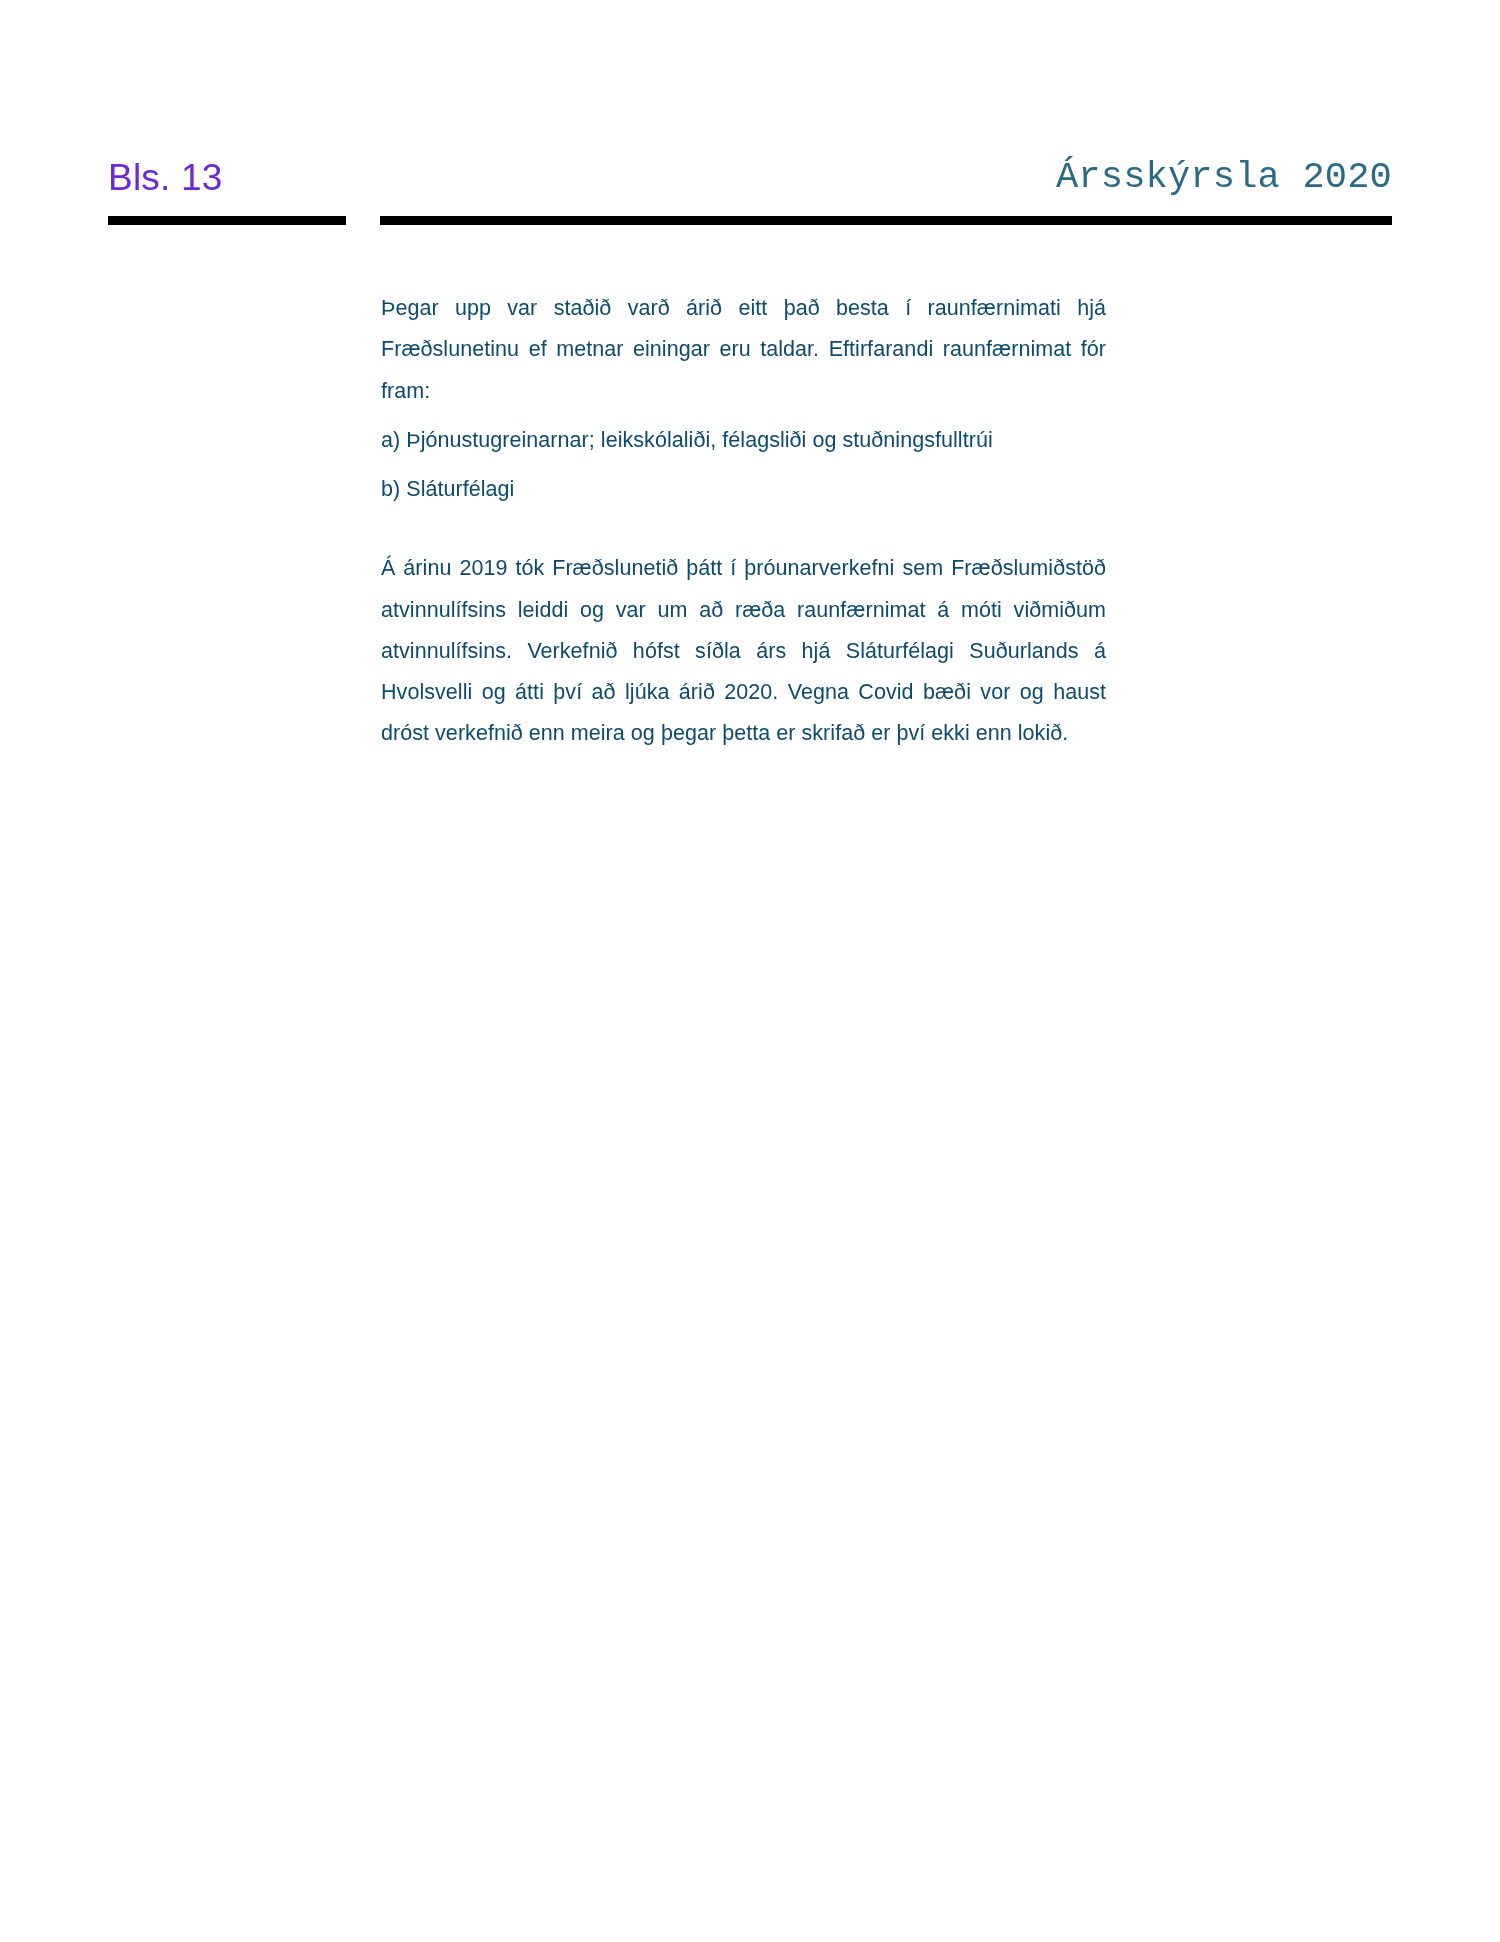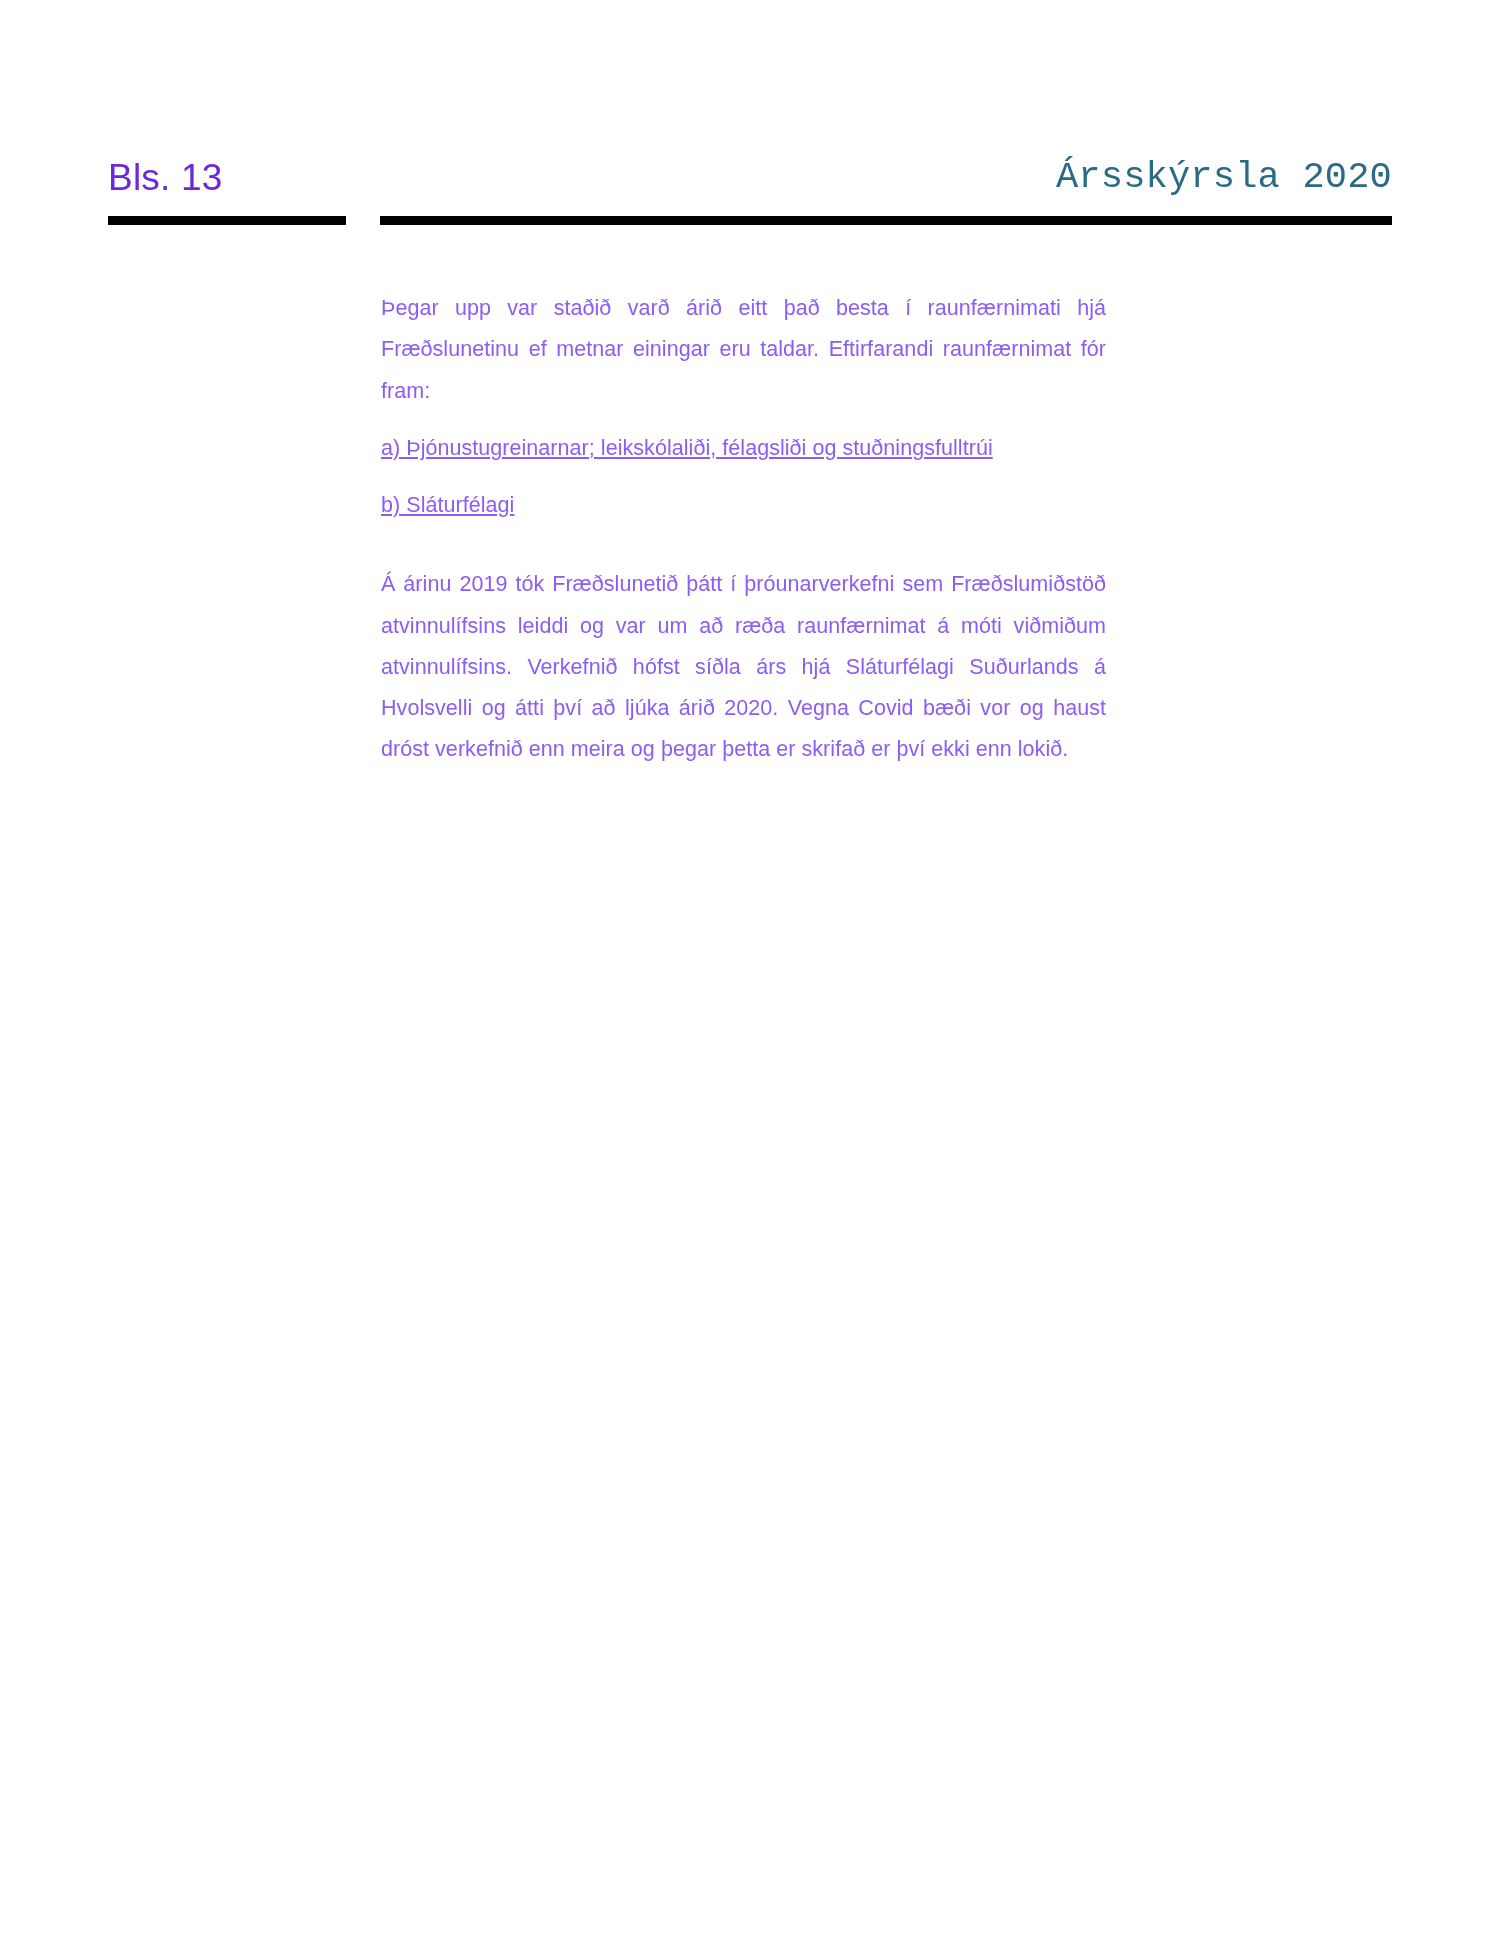--- a/index.html
+++ b/index.html
@@ -88,34 +88,33 @@
     position: absolute;
     top: 288px;
     left: 381px;
     width: 725px;
   }
 
   .para {
     font-family: "Liberation Sans", sans-serif;
     font-size: 21.5px;
     line-height: 1.92;
-    color: #8b5cf6;
+    color: #0c4a6e;
     text-align: justify;
     text-justify: inter-word;
     margin: 0;
     letter-spacing: 0.05px;
   }
 
   .para.no-justify {
     text-align: left;
   }
 
   .para + .para {
-    margin-top: 16px;
-    text-decoration: underline;
+    margin-top: 8px;
   }
 
   .para-gap {
     height: 38px;
   }
 </style>
 </head>
 <body>
 
 <div class="page">

